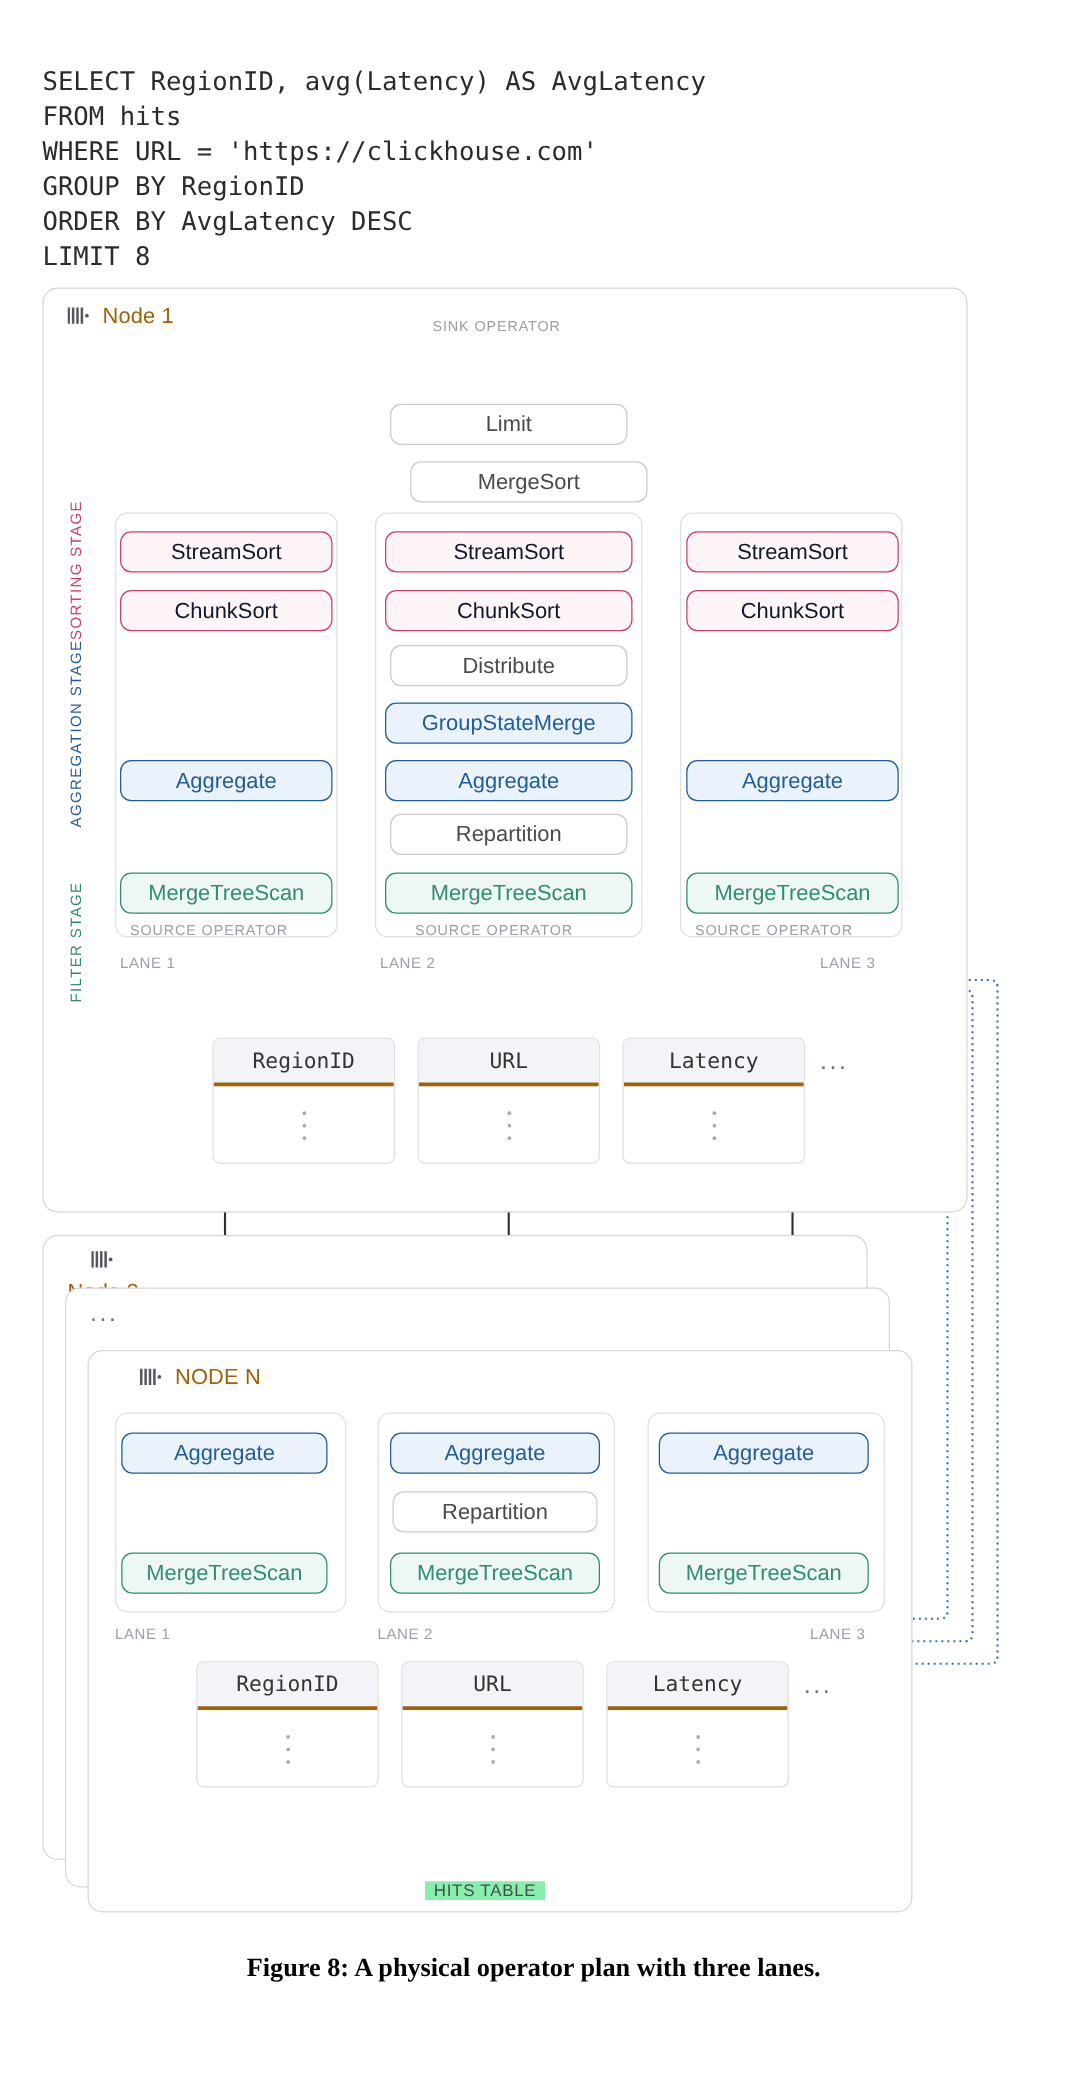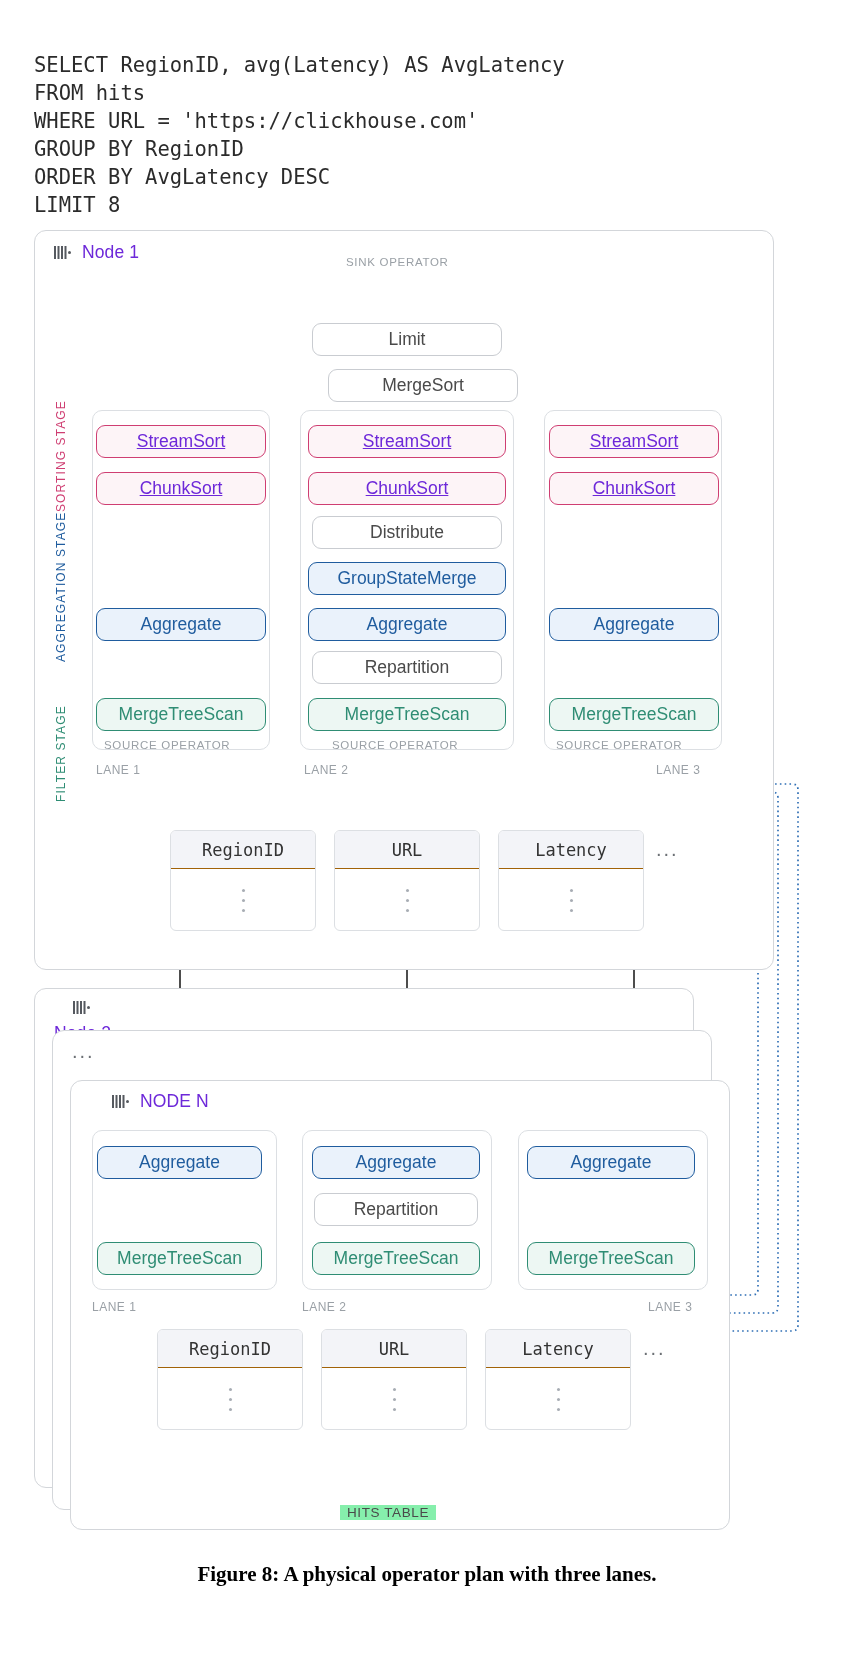--- a/index.html
+++ b/index.html
@@ -23,37 +23,37 @@
 
   
   #figure { position:absolute; left:0; top:218px; width:854px; height:1290px; }
 
   .node-card {
     position:absolute;
     border:1px solid #d3d6da; border-radius:12px;
     background:#ffffff;
   }
   .node-title {
-    position:absolute; font-size:17.5px; color:#6d28d9;
+    position:absolute; font-size:17.5px; color:#a16207;
     letter-spacing:.1px; white-space:nowrap;
     display:flex; align-items:center; gap:8px;
   }
   .rack-icon { display:inline-block; line-height:0; }
 
   
   .op {
     position:absolute;
     border-radius:9px;
     display:flex; align-items:center; justify-content:center;
     font-size:17.5px;
     white-space:nowrap;
     background:#ffffff;
   }
   .op.neutral { border:1px solid #c9ccd1; color:#4a4a4a; }
-  .op.pink    { border:1.6px solid #cf3e72; color:#6d28d9; background:#fdf4f7;text-decoration:underline; }
+  .op.pink    { border:1.6px solid #cf3e72; color:#0f172a; background:#fdf4f7; }
   .op.blue    { border:1.6px solid #1f5c9e; color:#1f5c9e; background:#eaf2fb; }
   .op.green   { border:1.6px solid #2f8d74; color:#2f8d74; background:#edf7f3; }
 
   .lane-box {
     position:absolute;
     border:1px solid #dcdfe3; border-radius:10px; background:transparent;
   }
   .tiny-label {
     position:absolute; font-size:11.5px; letter-spacing:.7px;
     color:#9aa0a6; white-space:nowrap;
@@ -75,21 +75,21 @@
     position:absolute; font-size:13.5px; letter-spacing:.6px;
     color:#4a4a4a; background:#86efac; padding:0 7px; white-space:nowrap;
   }
 
   
   .tbl-col {
     position:absolute; border:1px solid #dcdfe3; border-radius:6px;
     background:#ffffff; overflow:hidden;
   }
   .tbl-head {
-    height:38px; background:#f3f4f8; border-bottom:1px solid #a16207;
+    height:38px; background:#f3f4f8; border-bottom:3px solid #a16207;
     display:flex; align-items:center; justify-content:center;
     font-family:"DejaVu Sans Mono","Liberation Mono",monospace;
     font-size:17px; color:#333;
   }
   .tbl-body {
     height:62px; display:flex; flex-direction:column;
     align-items:center; justify-content:center; gap:7px;
   }
   .dot { width:3px; height:3px; border-radius:50%; background:#a8adb4; }
   .ellipsis-h {

